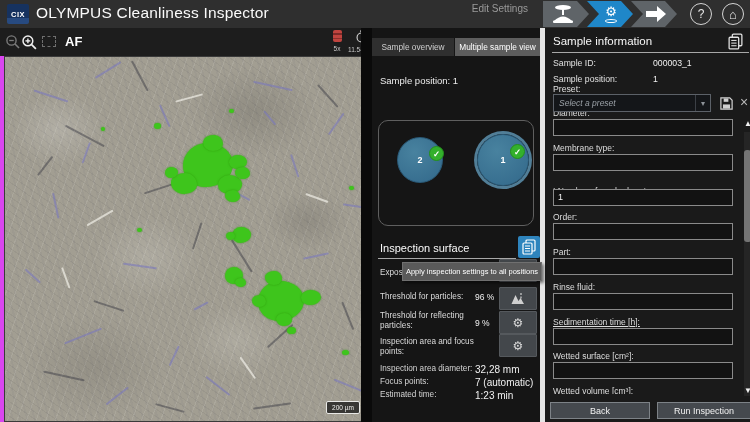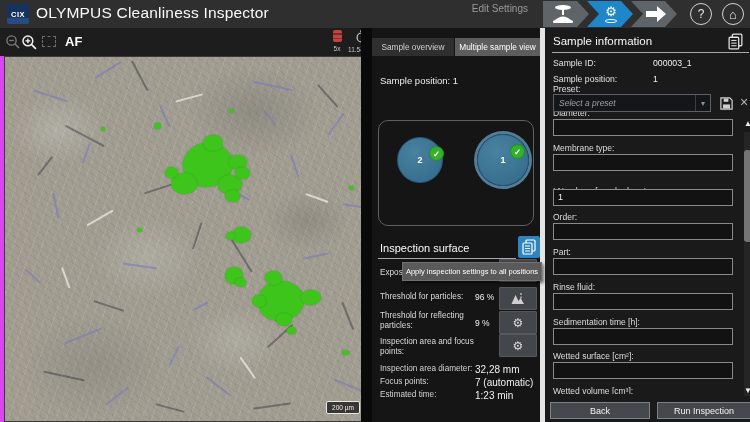--- a/index.html
+++ b/index.html
@@ -374,21 +374,21 @@
           <div class="f-label" style="top: 30.75px;">Membrane type:</div>
           <div class="f-input" style="top: 41.75px;"></div>
           <div class="f-label" style="top: 65.5px; margin-top: 8px;">! Number of washed parts:</div>
           <div class="f-input" style="top: 76.5px;">1</div>
           <div class="f-label" style="top: 100.25px;">Order:</div>
           <div class="f-input" style="top: 111.25px;"></div>
           <div class="f-label" style="top: 135px;">Part:</div>
           <div class="f-input" style="top: 146px;"></div>
           <div class="f-label" style="top: 169.75px;">Rinse fluid:</div>
           <div class="f-input" style="top: 180.75px;"></div>
-          <div class="f-label" style="top: 204.5px;">Sedimentation time [h]:</div>
+          <div class="f-label" style="top: 204.5px; text-decoration: underline;">Sedimentation time [h]:</div>
           <div class="f-input" style="top: 215.5px;"></div>
           <div class="f-label" style="top: 239.25px;">Wetted surface [cm²]:</div>
           <div class="f-input" style="top: 250.25px;"></div>
           <div class="f-label" style="top: 274px;">Wetted volume [cm³]:</div>
         </div>
     </div>
 
     <div class="abs sb-arrow" style="top:90px">
       <span>▲</span>
     </div>

